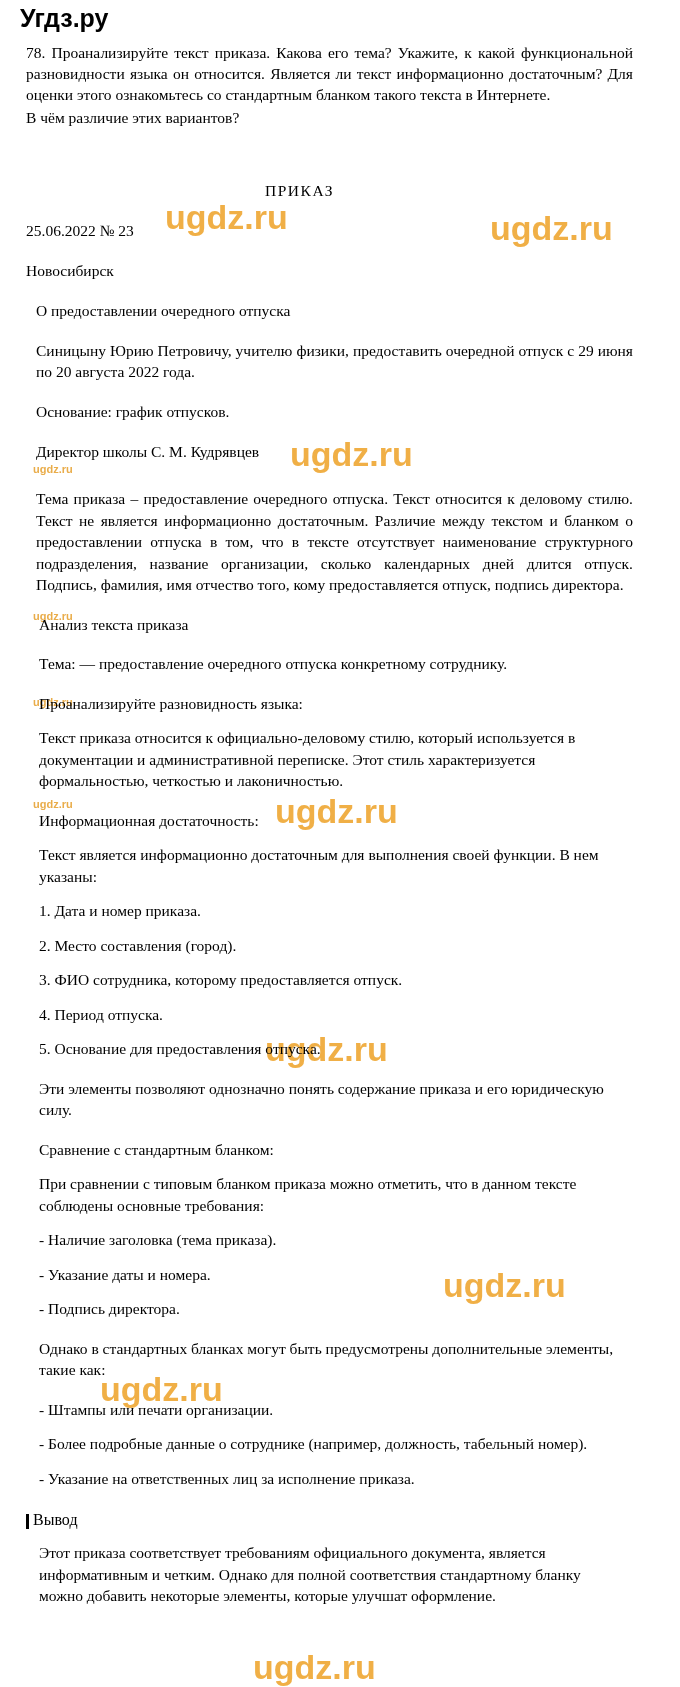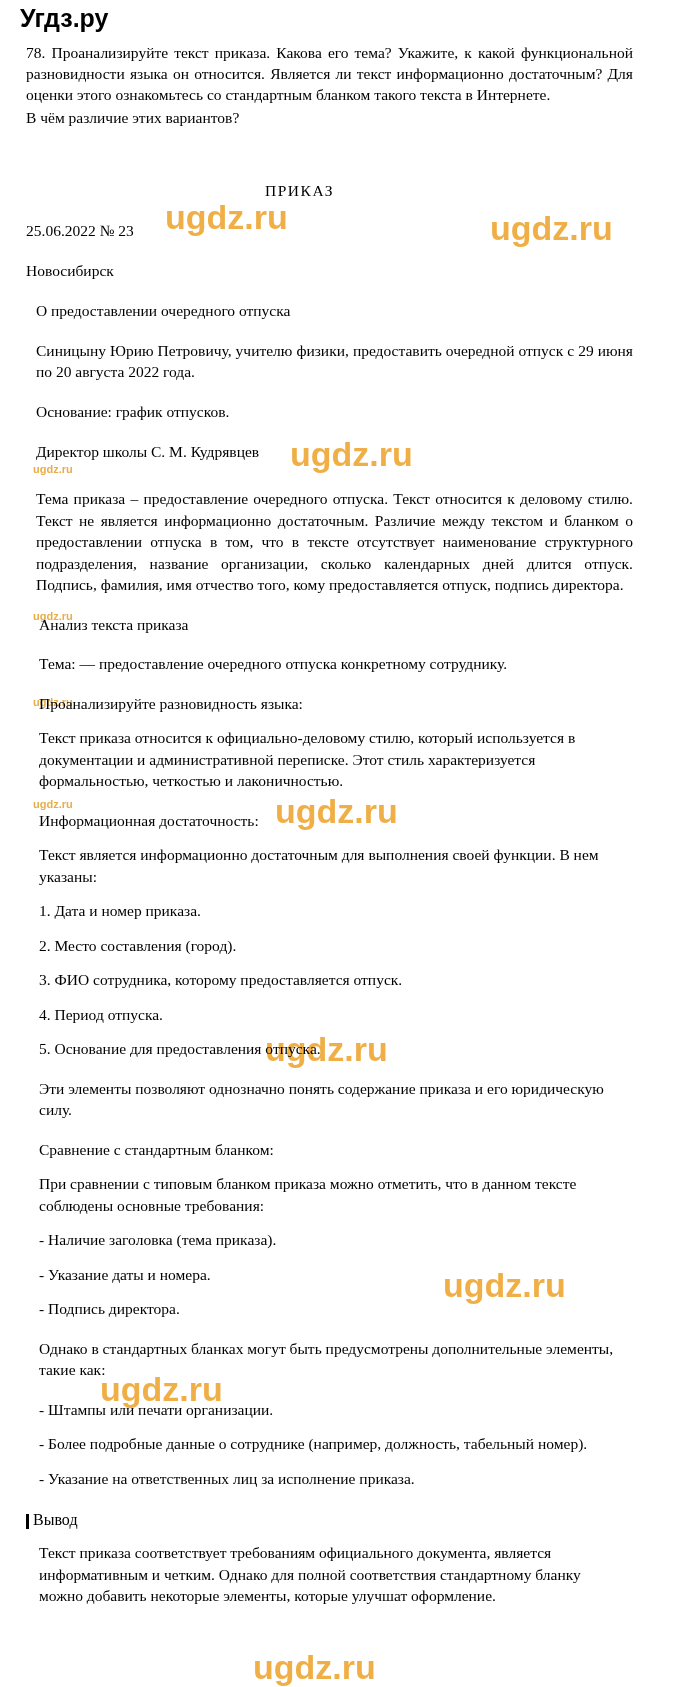--- a/index.html
+++ b/index.html
@@ -223,17 +223,17 @@
       <p class="list-line">- Штампы или печати организации.</p>
       <p class="list-line">- Более подробные данные о сотруднике (например, должность, табельный номер).</p>
       <p class="list-line">- Указание на ответственных лиц за исполнение приказа.</p>
     </div>
 
     <div class="conclusion-head">
       <span class="conclusion-bar"></span>
       <span>Вывод</span>
     </div>
     <div class="section tight" style="margin-top:2px">
-      <p>Текст приказа соответствует требованиям официального документа, является информативным и четким. Однако для полной соответствия стандартному бланку можно добавить некоторые элементы, которые улучшат оформление.</p>
+      <p>Этот приказа соответствует требованиям официального документа, является информативным и четким. Однако для полной соответствия стандартному бланку можно добавить некоторые элементы, которые улучшат оформление.</p>
     </div>
 
   </div>
 </div>
 
 </body></html>

